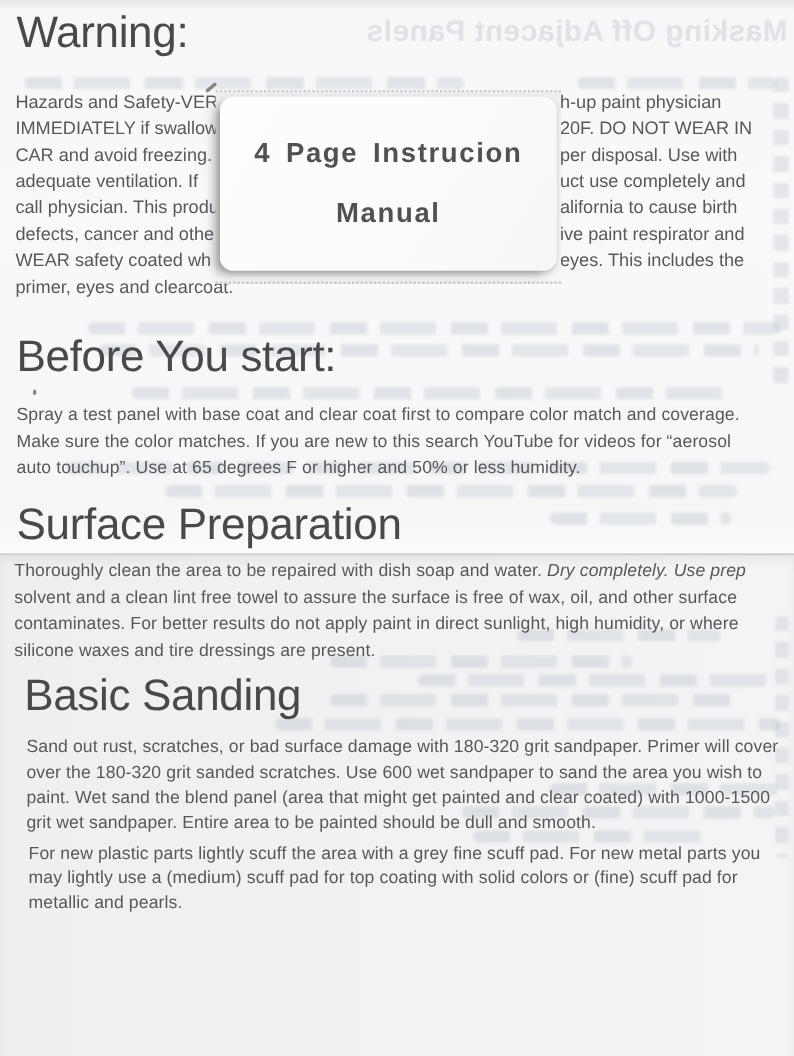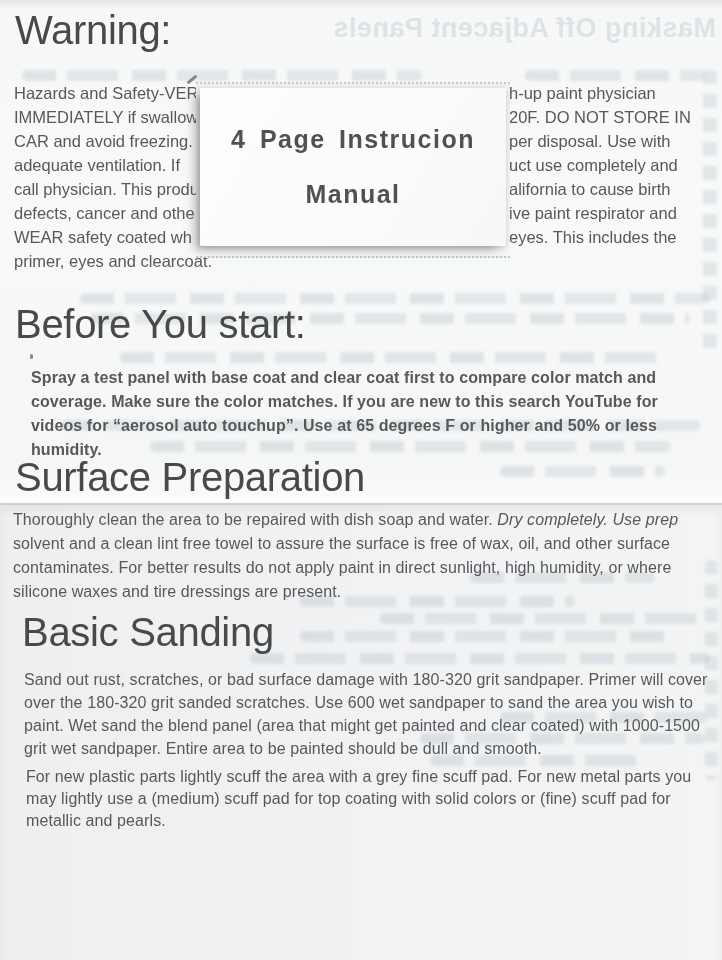--- a/index.html
+++ b/index.html
@@ -54,21 +54,21 @@
   .warn-right { position:absolute; left:495px; top:0; }
   
   .sticker-backing {
     position:absolute; left:196px; top:82px; width:314px; height:172px;
     background:linear-gradient(180deg,#eef0f0, #f4f5f5);
     border-top:2px dotted #c3c8cb; border-bottom:2px dotted #c3c8cb;
   }
   .sticker {
     position:absolute; left:200px; top:88px; width:306px; height:158px;
     background:linear-gradient(120deg,#fdfdfc 0%, #fbfbfa 60%, #f6f7f6 100%);
-    border-radius:2px;
+    border-radius:12px;
     box-shadow:-7px 5px 9px -2px rgba(95,99,104,0.50), 0 2px 5px rgba(110,114,118,0.28);
     display:flex; flex-direction:column; align-items:center; justify-content:center; gap:26px;
   }
   .sticker-text {
     font-size:25px; font-weight:bold; color:#515151;
     letter-spacing:1.5px; word-spacing:5px; white-space:nowrap;
   }
   .corner-mark {
     position:absolute; left:186px; top:78px; width:12px; height:3px;
     background:#6a6a66; transform:rotate(-40deg); border-radius:2px; opacity:.8;
@@ -105,39 +105,39 @@
   <div class="bleed-line" style="top:712px; left:500px; width:210px;"></div>
   <div class="bleed-line" style="top:733px; left:420px; width:285px;"></div>
   <div class="bleed-line" style="top:755px; left:430px; width:215px;"></div>
   <div class="bleed-col" style="left:703px; top:70px; width:14px; height:280px;"></div>
   <div class="bleed-col" style="left:705px; top:560px; width:12px; height:220px;"></div>
 
   <div class="h1" style="left:15px; top:8px;">Warning:</div>
 
   <div class="warn-lines">
     <div class="warn-line"><span>Hazards and Safety-VERY</span><span class="warn-right">h-up paint physician</span></div>
-    <div class="warn-line"><span>IMMEDIATELY if swallow</span><span class="warn-right">20F. DO NOT STORE IN</span></div>
+    <div class="warn-line"><span>IMMEDIATELY if swallow</span><span class="warn-right">20F. DO NOT WEAR IN</span></div>
     <div class="warn-line"><span>CAR and avoid freezing.</span><span class="warn-right">per disposal. Use with</span></div>
     <div class="warn-line"><span>adequate ventilation. If</span><span class="warn-right">uct use completely and</span></div>
     <div class="warn-line"><span>call physician. This produ</span><span class="warn-right">alifornia to cause birth</span></div>
     <div class="warn-line"><span>defects, cancer and othe</span><span class="warn-right">ive paint respirator and</span></div>
     <div class="warn-line"><span>WEAR safety coated wh</span><span class="warn-right">eyes. This includes the</span></div>
     <div class="warn-line"><span>primer, eyes and clearcoat.</span><span class="warn-right"></span></div>
   </div>
 
   <div class="sticker-backing"></div>
   <div class="corner-mark"></div>
   <div class="sticker">
     <div class="sticker-text">4 Page Instrucion</div>
     <div class="sticker-text">Manual</div>
   </div>
 
   <div class="h1" style="left:15px; top:302px;">Before You start:</div>
   <div class="stray-dot"></div>
-  <div class="body-text" style="left:31px; top:366px; width:680px;font-weight:bold;">Spray a test panel with base coat and clear coat first to compare color match and coverage. Make sure the color matches.  If you are new to this search YouTube for videos for “aerosol auto touchup”.  Use at 65 degrees F or higher and 50% or less humidity.</div>
+  <div class="body-text" style="left:15px; top:366px; width:680px;">Spray a test panel with base coat and clear coat first to compare color match and coverage. Make sure the color matches.  If you are new to this search YouTube for videos for “aerosol auto touchup”.  Use at 65 degrees F or higher and 50% or less humidity.</div>
 
   <div class="h1" style="left:15px; top:455px;">Surface Preparation</div>
   <div class="body-text" style="left:13px; top:508px; width:690px;"><span>Thoroughly clean the area to be repaired with dish soap and water.  </span><em>Dry completely. Use prep</em><span> solvent and a clean lint free towel to assure the surface is free of wax, oil, and other surface contaminates. For better results do not apply paint in direct sunlight, high humidity, or where silicone waxes and tire dressings are present.</span></div>
 
   <div class="h1" style="left:22px; top:610px;">Basic Sanding</div>
   <div class="body-text" style="left:24px; top:668px; width:690px; line-height:23px;">Sand out rust, scratches, or bad surface damage with 180-320 grit sandpaper. Primer will cover over the 180-320 grit sanded scratches. Use 600 wet sandpaper to sand the area you wish to paint. Wet sand the blend panel (area that might get painted and clear coated) with 1000-1500 grit wet sandpaper. Entire area to be painted should be dull and smooth.</div>
   <div class="body-text" style="left:26px; top:766px; width:672px; line-height:22px;">For new plastic parts lightly scuff the area with a grey fine scuff pad. For new metal parts you may lightly use a (medium) scuff pad for top coating with solid colors or (fine) scuff pad for metallic and pearls.</div>
 
 </div>
 

